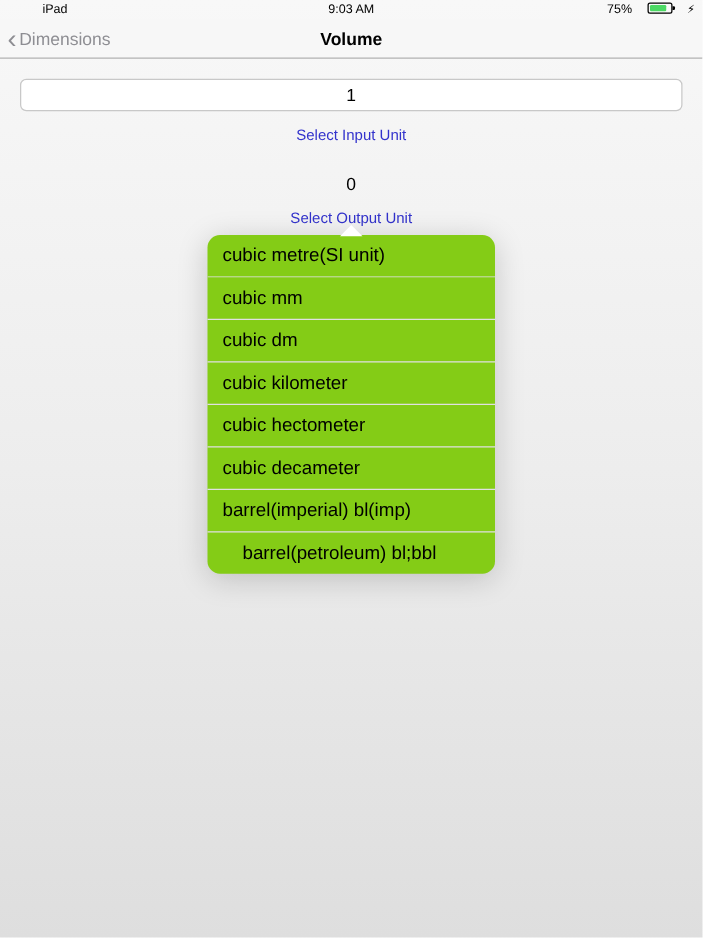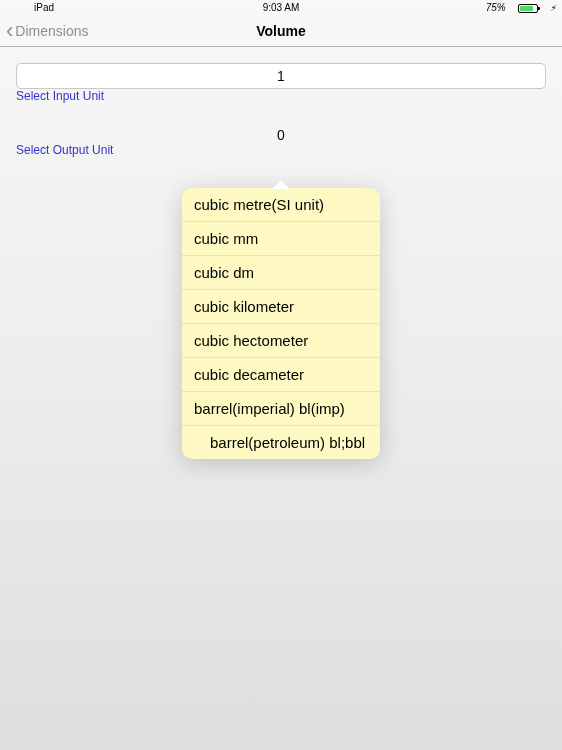--- a/index.html
+++ b/index.html
@@ -29,23 +29,22 @@
       padding-left: 28px;
     }
     .status-center {
       position: absolute;
       left: 50%;
       transform: translateX(-50%);
       font-weight: 500;
     }
     .status-right {
       display: flex;
-      align-items: flex-end;
+      align-items: flex-start;
       gap: 12px;
-      font-style: italic;
     }
     .battery-icon {
       width: 20px;
       height: 9px;
       border: 1px solid #000;
       border-radius: 2px;
       position: relative;
       display: inline-block;
     }
     .battery-icon::after {
@@ -108,37 +107,39 @@
       height: 26px;
       border: 1px solid #c8c8c8;
       border-radius: 5px;
       background: #fff;
       text-align: center;
       font-size: 14px;
       color: #000;
     }
     .link-button {
       display: block;
+      text-align: center;
       color: #3333cc;
       font-size: 12px;
+      margin-top: 12px;
       cursor: pointer;
     }
     .output-value {
       text-align: center;
       font-size: 14px;
       color: #000;
       margin-top: 24px;
     }
     .popover {
       position: absolute;
       left: 50%;
       transform: translateX(-50%);
       top: 188px;
-      width: 198px;
-      background: #fef9c3;
+      width: 230px;
+      background: #84cc16;
       border-radius: 10px;
       box-shadow: 0 4px 24px rgba(0,0,0,0.18);
     }
     .popover::before {
       content: "";
       position: absolute;
       top: -8px;
       left: 50%;
       transform: translateX(-50%);
       width: 0;

